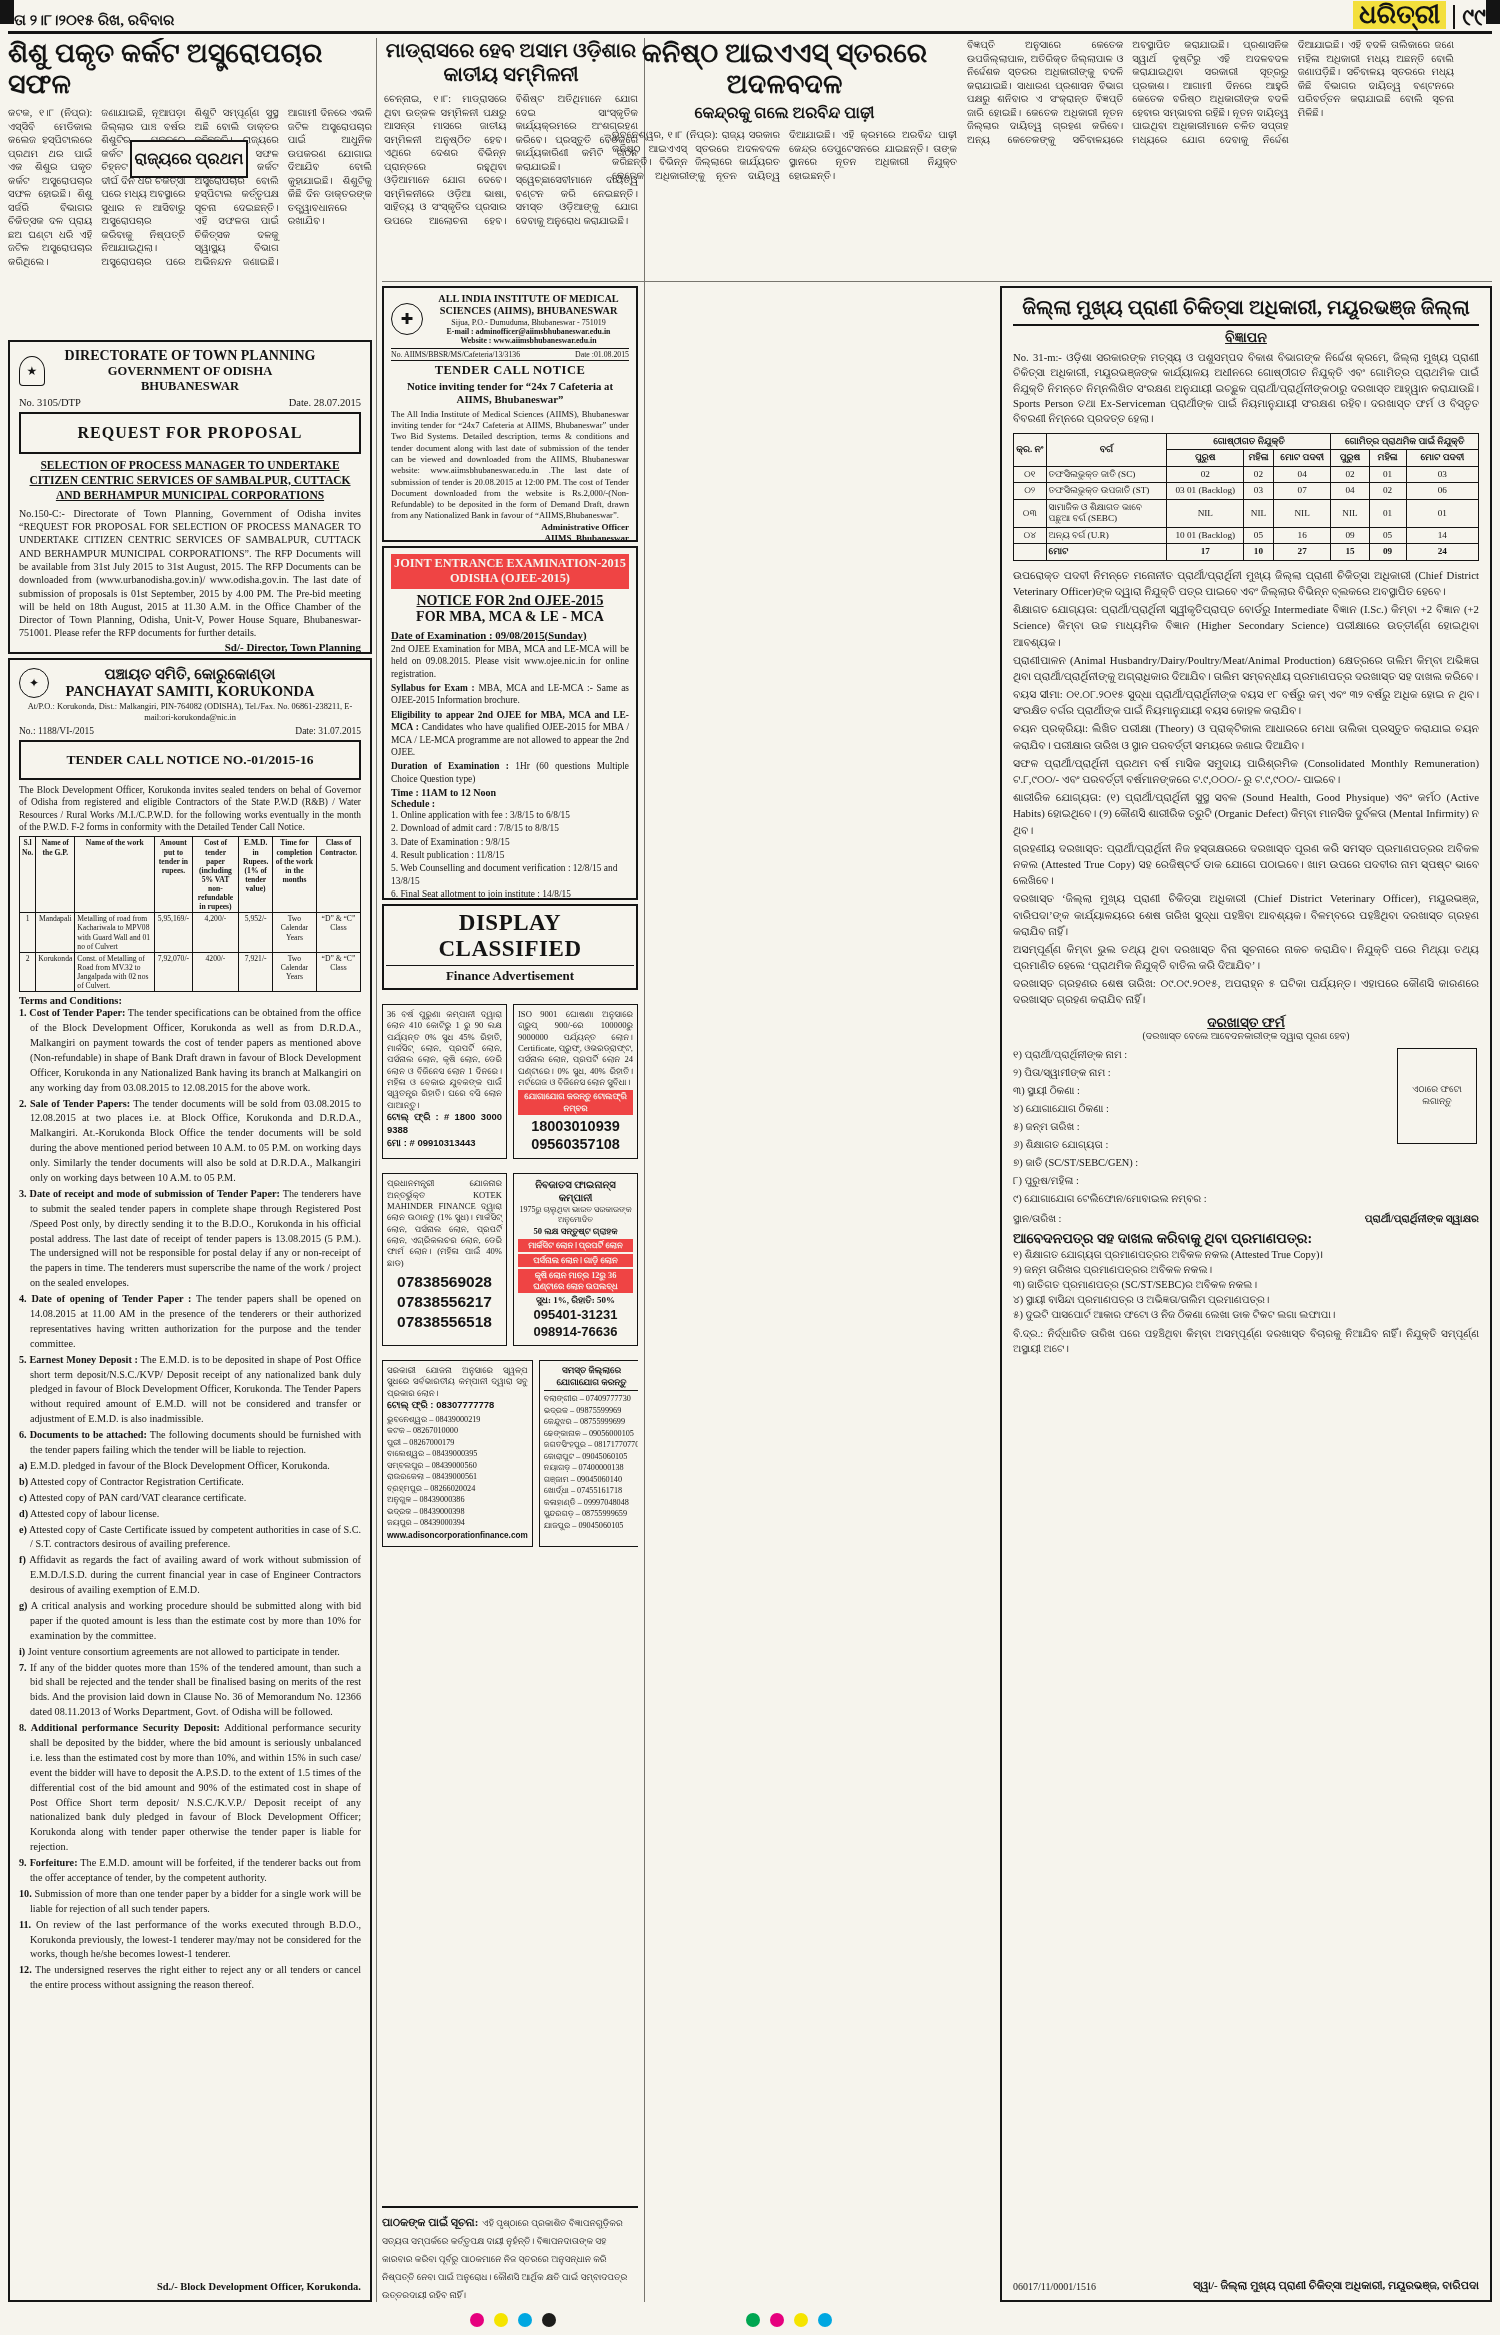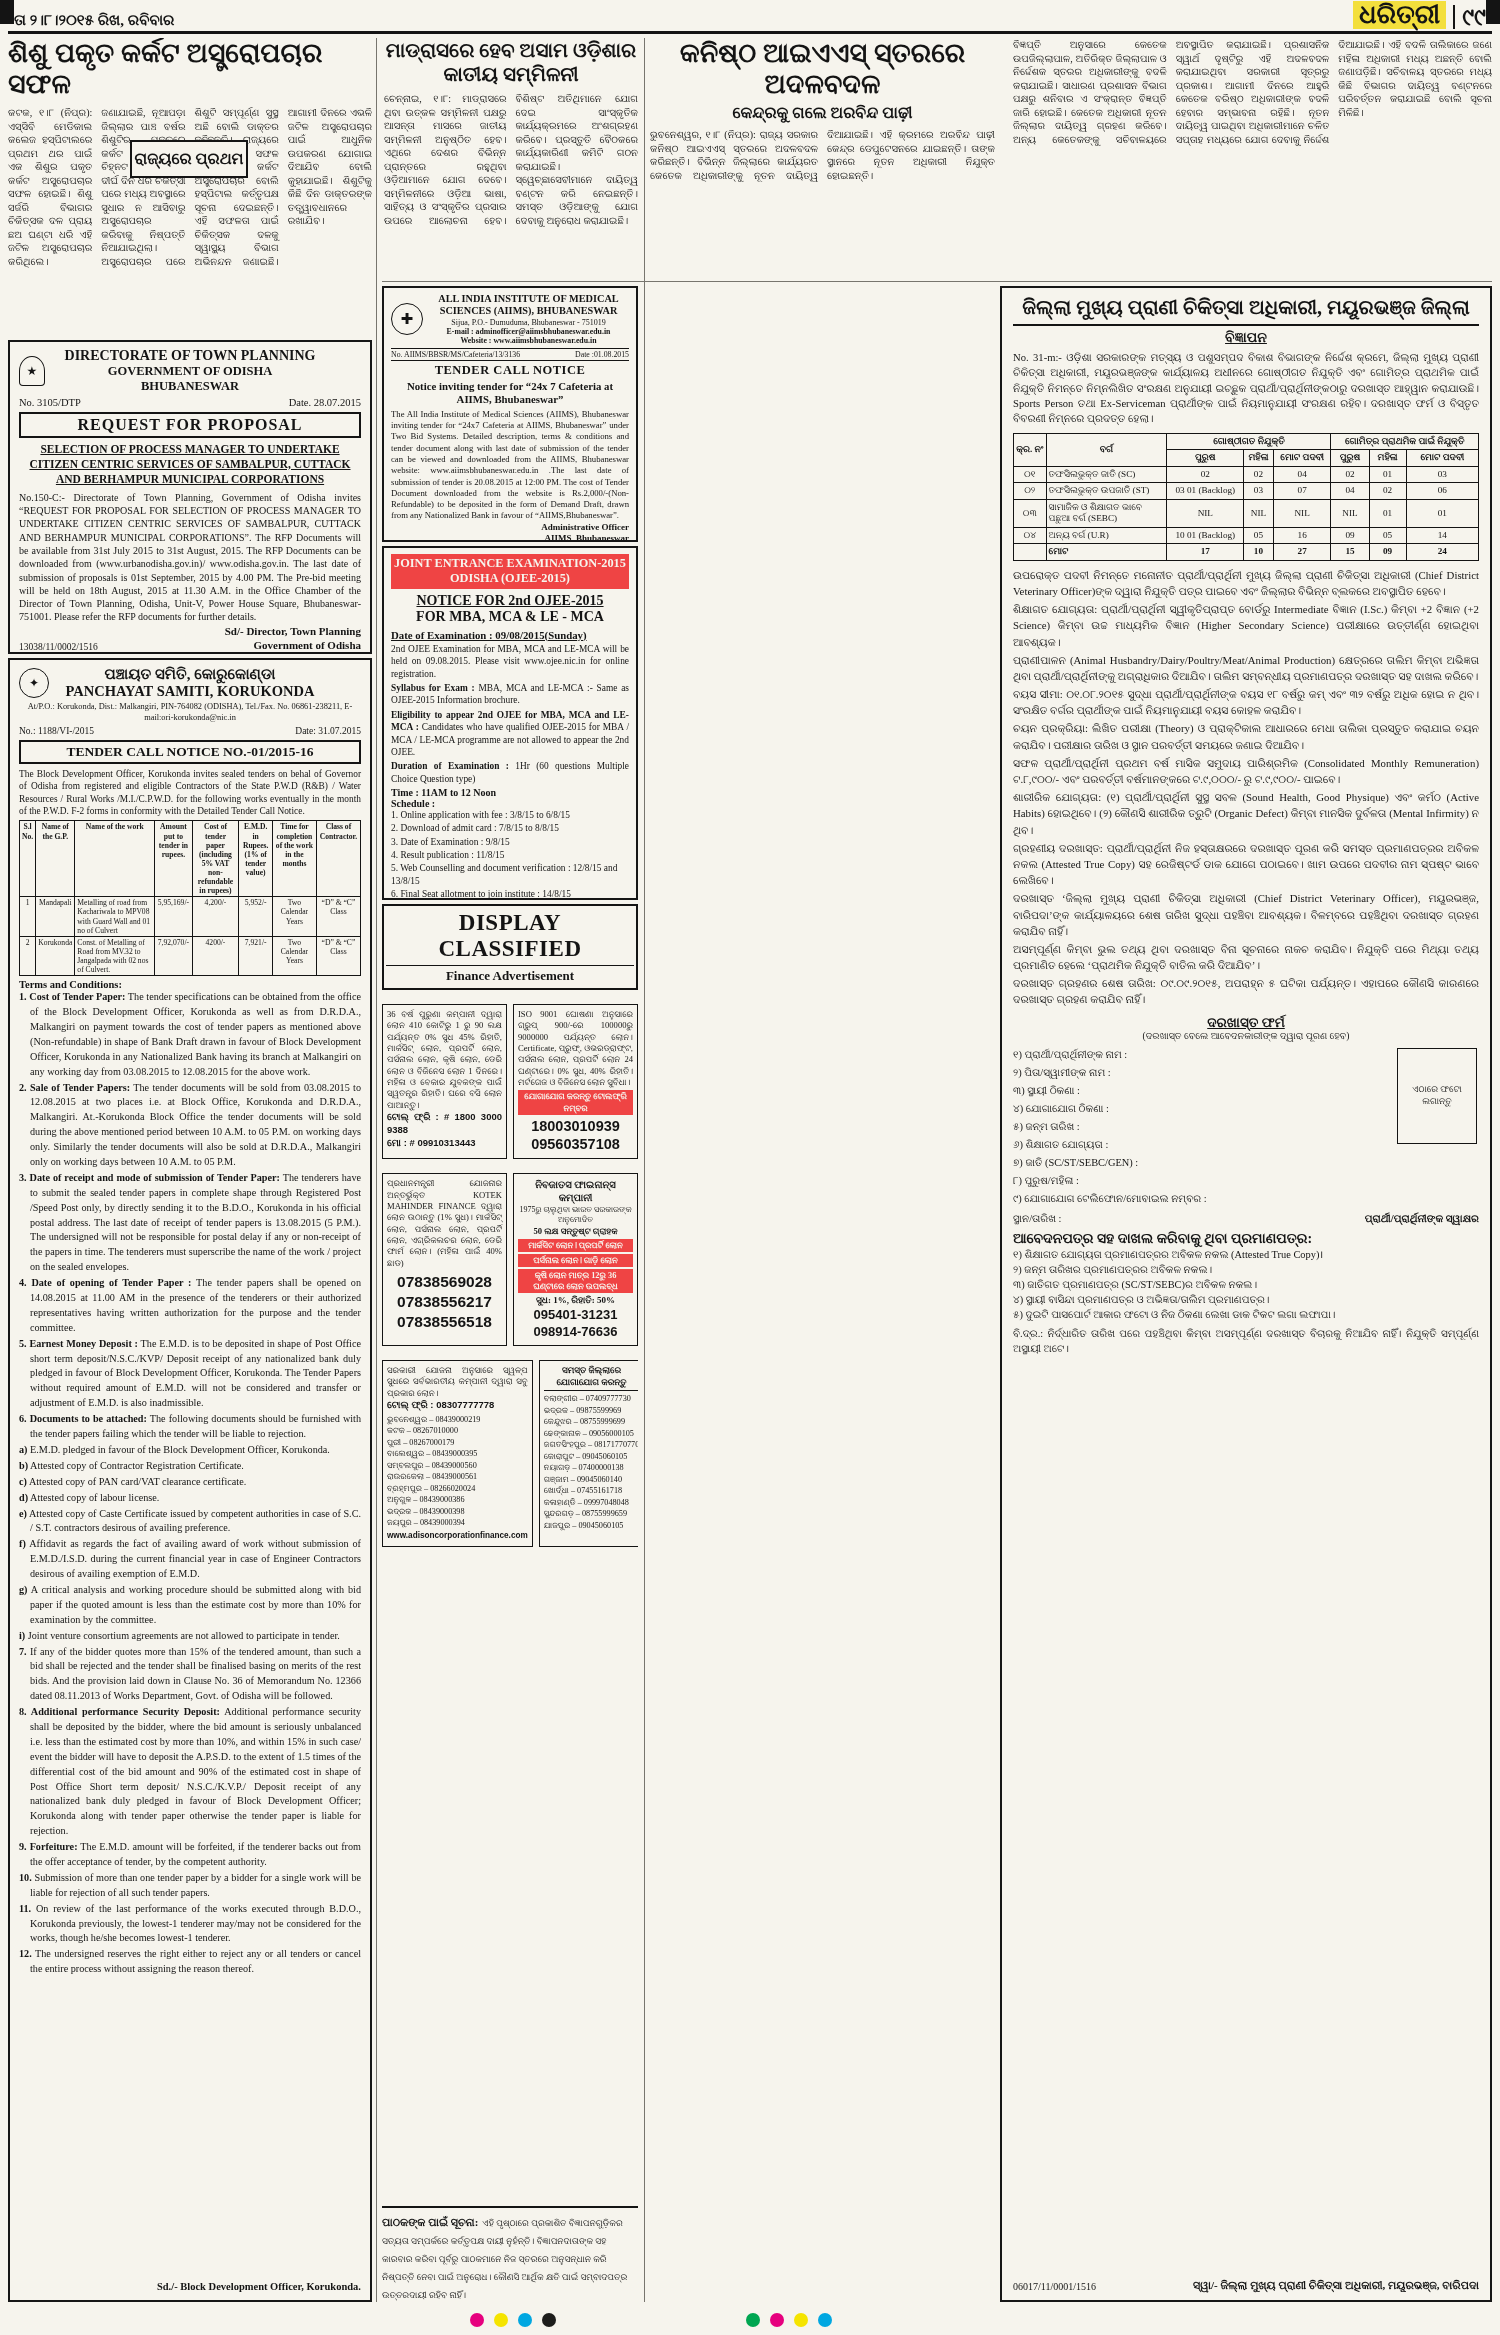--- a/index.html
+++ b/index.html
@@ -16,33 +16,33 @@
   .mark{position:absolute;background:#141414}
 
   #masthead{left:8px;top:4px;width:1484px;height:30px;border-bottom:3px solid #141414;
     display:flex;justify-content:space-between;align-items:flex-end;padding:0 6px 2px}
   .mh-name{font-size:26px;font-weight:bold;line-height:1;background:#f3df3d;padding:1px 6px}
   .mh-div{width:2px;height:24px;background:#141414;margin:0 7px}
   .mh-page{font-size:24px;font-weight:bold;line-height:1}
 
   #a1{left:8px;top:38px;width:364px;height:296px}
   #a2{left:384px;top:38px;width:254px;height:238px}
-  #a3{left:650px;top:38px;width:842px;height:238px;display:flex;gap:18px}
+  #a3{left:612px;top:38px;width:842px;height:238px;display:flex;gap:10px}
   .headline{font-size:27px;line-height:1.13;font-weight:bold}
   .headline2{font-size:20px;line-height:1.2;font-weight:bold;text-align:center}
   .newsbody{font-size:10px;line-height:1.35;text-align:justify}
 
   #tp{left:8px;top:340px;width:364px;height:314px;padding:6px 9px;display:flex;flex-direction:column}
   #kk{left:8px;top:658px;width:364px;height:1644px;padding:6px 9px;display:flex;flex-direction:column}
   #aiims{left:382px;top:286px;width:256px;height:256px;padding:5px 7px;display:flex;flex-direction:column}
   #ojee{left:382px;top:546px;width:256px;height:354px;padding:6px 7px;display:flex;flex-direction:column;border-width:2.5px}
   #dc{left:382px;top:904px;width:256px;height:1398px;display:flex;flex-direction:column;gap:14px}
   #vet{left:1000px;top:286px;width:492px;height:2016px;padding:8px 11px;display:flex;flex-direction:column}
 
-  .band-outline{border:2.5px solid #141414;margin:4px 0;padding:2px 0;text-align:center;font-weight:bold}
+  .band-outline{border:2.5px solid #141414;margin:4px 0;padding:10px 0;text-align:center;font-weight:bold}
   .band-black{background:#ef4444;color:#f6f4ed;text-align:center;font-weight:bold;padding:2px}
 
   .ktable{width:100%;border-collapse:collapse;margin:3px 0}
   .ktable th,.ktable td{border:1px solid #141414;font-size:7.6px;padding:1px 2px;vertical-align:top;text-align:center;line-height:1.2}
   .ktable td:nth-child(3){text-align:left}
   .term{font-size:10.2px;line-height:1.46;text-align:justify;padding-left:11px;text-indent:-11px;margin-bottom:1px}
 
   .vtable{width:100%;border-collapse:collapse;margin:6px 0}
   .vtable th,.vtable td{border:1px solid #141414;font-size:9.2px;padding:2px;text-align:center;line-height:1.25;vertical-align:middle}
   .vtable td:nth-child(2){text-align:left}

